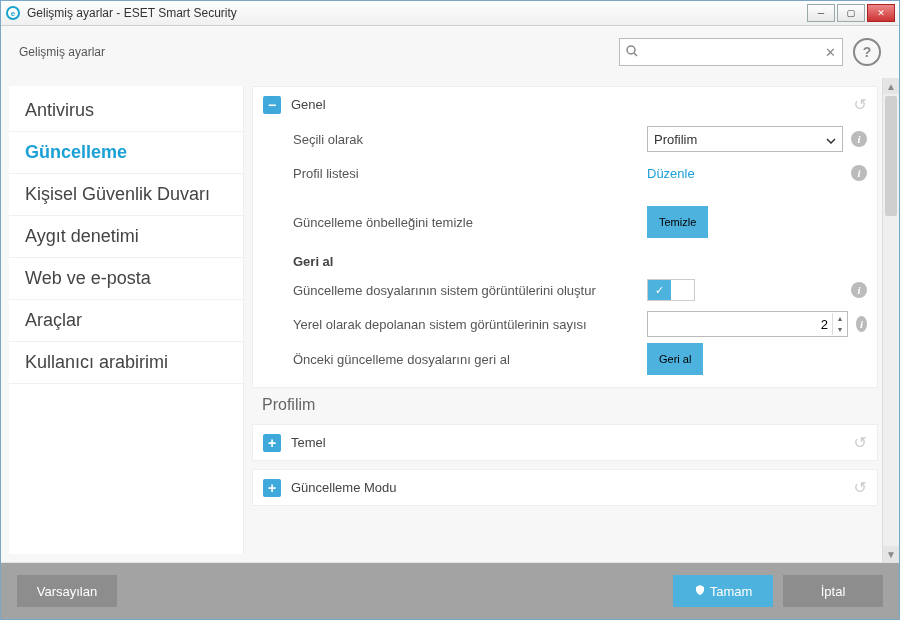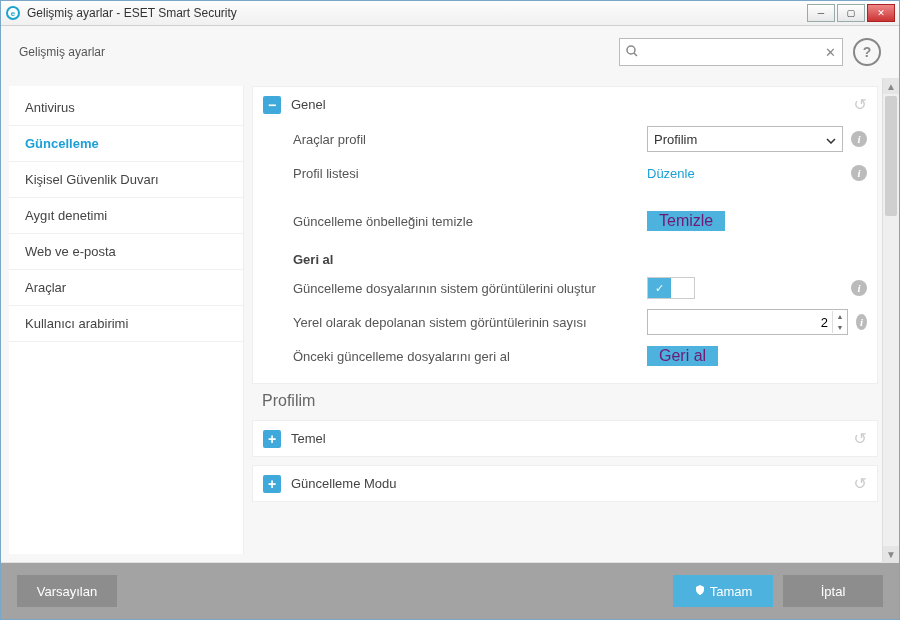--- a/index.html
+++ b/index.html
@@ -101,21 +101,21 @@
   .sidebar {
     width: 235px;
     background: #fff;
     border-right: 1px solid #eee;
     margin: 8px 0 8px 8px;
     box-sizing: border-box;
     padding-top: 4px;
   }
   .sidebar-item {
     padding: 10px 16px;
-    font-size: 13px;
+    font-size: 18px;
     color: #444;
     border-bottom: 1px solid #f0f0f0;
     cursor: pointer;
   }
   .sidebar-item.active {
     color: #1ba0d7;
     font-weight: 600;
   }
   .main-wrap {
     flex: 1;
@@ -225,25 +225,25 @@
     background: #fff;
     font-size: 13px;
   }
   .link-btn {
     color: #1ba0d7;
     cursor: pointer;
     font-size: 13px;
   }
   .btn-primary {
     background: #4db2de;
-    color: #701a75;
+    color: #000000;
     border: none;
-    height: 20px;
+    height: 32px;
     padding: 0 12px;
-    font-size: 16px;
+    font-size: 11px;
     cursor: pointer;
   }
   .toggle-switch {
     width: 46px; height: 20px;
     border: 1px solid #ccc;
     display: flex;
     background: #fff;
   }
   .toggle-switch .on {
     flex:1; background:#4db2de; color:#fff;
@@ -352,21 +352,21 @@
 
         <div class="panel">
           <div class="panel-header">
             <div class="toggle-box">−</div>
             <div class="panel-title">Genel</div>
             <div class="revert-icon">↺</div>
           </div>
           <div class="panel-body">
 
             <div class="row">
-              <div class="lbl">Araçlar profil</div>
+              <div class="lbl">Seçili olarak</div>
               <div class="ctrl-area">
                 <div class="combo">
                   <span>Profilim</span>
                   <span>
                     <svg width="10" height="6" viewBox="0 0 10 6">
                         <path d="M1 1 L5 5 L9 1" fill="none" stroke="#333" stroke-width="1.5"></path>
                       </svg>
                   </span>
                 </div>
                 <div class="info-icon">i</div>

